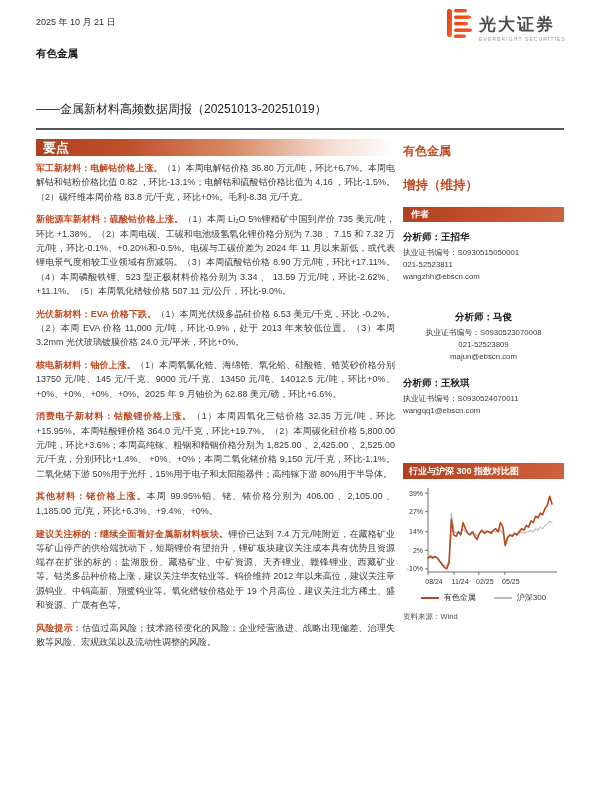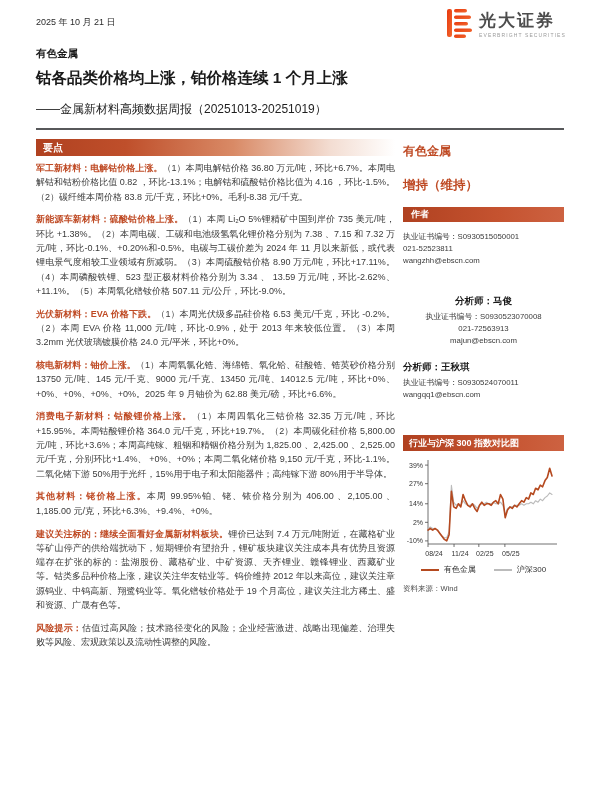--- a/index.html
+++ b/index.html
@@ -1,47 +1,47 @@
 <!DOCTYPE html>
 <html><head>
 <meta charset="utf-8">
 <style>
   * { margin:0; padding:0; box-sizing:border-box; }
   body { font-family:"Liberation Sans","DejaVu Sans",sans-serif; background:#888; }
   .page { position:relative; width:600px; height:800px; background:#ffffff; margin:0 auto; overflow:hidden; }
 
   .date { position:absolute; left:36px; top:16px; font-size:9px; color:#2b2b2b; }
 
-  .logo { position:absolute; right:34px; top:8px; display:flex; align-items:center; gap:6px; }
+  .logo { position:absolute; right:34px; top:8px; display:flex; align-items:flex-end; gap:6px; }
   .logo-text .cn { font-size:17px; font-weight:bold; color:#4d4d4d; letter-spacing:2px; line-height:1.1; }
   .logo-text .en { font-size:5px; color:#9a9a9a; letter-spacing:1.1px; margin-top:1px; }
 
   .category { position:absolute; left:36px; top:47px; font-size:10.5px; font-weight:bold; color:#1a1a1a; }
   .title { position:absolute; left:36px; top:68px; width:430px; font-size:15.5px; font-weight:bold; color:#1a1a1a; }
   .subtitle { position:absolute; left:36px; top:101px; width:460px; font-size:12px; color:#1f1f1f; }
   .rule { position:absolute; left:36px; top:128px; width:528px; height:2px; background:#57585a; }
 
   .kp-banner { position:absolute; left:36px; top:139px; width:359px; height:17px;
     background:linear-gradient(90deg,#b04120 0%,#bf4f2b 25%,#d98a66 55%,#f3ddd2 82%,#ffffff 100%);
-    color:#fff; font-size:10px; font-weight:bold; line-height:17px; padding-left:7px;font-family:Liberation Serif, serif; }
+    color:#fff; font-size:13px; font-weight:bold; line-height:17px; padding-left:7px;font-family:Liberation Serif, serif; }
 
   .left-col { position:absolute; left:36px; top:161px; width:359px; }
   .left-col p { font-size:9px; line-height:14.3px; color:#3a3a3a; text-align:justify; margin-bottom:8.5px; }
   .lead { color:#bf4a24; font-weight:bold; }
 
   .sidebar { position:absolute; left:403px; top:143px; width:161px; }
   .sb-industry { font-size:12px; font-weight:bold; color:#bf4a24; }
   .sb-rating { font-size:12.5px; font-weight:bold; color:#bf4a24; margin-top:17px; }
   .sb-banner { margin-top:13px; height:15px; line-height:15px;
     background:linear-gradient(90deg,#b04120 0%,#c55330 60%,#cd6241 100%);
     color:#fff; font-size:9px; font-weight:bold; padding-left:8px; }
   .analyst { margin-top:9px; }
   .analyst .name { font-size:9.5px; font-weight:bold; color:#1a1a1a; margin-bottom:3px; }
   .analyst .row { font-size:7.8px; color:#3a3a3a; line-height:12px; }
-  .chart-banner { margin-top:34px; height:16px; line-height:16px;
+  .chart-banner { margin-top:46px; height:16px; line-height:16px;
     background:linear-gradient(90deg,#b04120 0%,#c55330 60%,#cd6241 100%);
     color:#fff; font-size:9px; font-weight:bold; padding-left:6px; }
   .chart-wrap { margin-top:5px; }
   .legend { display:flex; justify-content:center; gap:18px; margin-top:1px; }
   .legend-item { display:flex; align-items:center; gap:5px; font-size:8px; color:#333; }
   .legend-swatch { display:inline-block; width:18px; height:2px; }
   .source { margin-top:9px; font-size:7.5px; color:#4a4a4a; }
 </style>
 </head>
 <body>
@@ -67,21 +67,20 @@
         <rect x="8" y="26.4" width="12" height="3.6" rx="1.8" fill="url(#lg)"></rect>
       </svg>
     </span>
     <span class="logo-text">
       <div class="cn">光大证券</div>
       <div class="en">EVERBRIGHT SECURITIES</div>
     </span>
   </div>
 
   <div class="category">有色金属</div>
-  <div class="title">钴各品类价格均上涨，铂价格连续 1 个月上涨</div>
   <div class="subtitle">——金属新材料高频数据周报（20251013-20251019）</div>
   <div class="rule"></div>
 
   <div class="kp-banner">要点</div>
 
   <div class="left-col">
     <p><span class="lead">军工新材料：电解钴价格上涨。</span><span>（1）本周电解钴价格 36.80 万元/吨，环比+6.7%。本周电解钴和钴粉价格比值 0.82 ，环比-13.1%；电解钴和硫酸钴价格比值为 4.16 ，环比-1.5%。（2）碳纤维本周价格 83.8 元/千克，环比+0%。毛利-8.38 元/千克。</span></p>
     <p><span class="lead">新能源车新材料：硫酸钴价格上涨。</span><span>（1）本周 Li₂O 5%锂精矿中国到岸价 735 美元/吨，环比 +1.38%。（2）本周电碳、工碳和电池级氢氧化锂价格分别为 7.38 、7.15 和 7.32 万元/吨，环比-0.1%、+0.20%和-0.5%。电碳与工碳价差为 2024 年 11 月以来新低，或代表锂电景气度相较工业领域有所减弱。（3）本周硫酸钴价格 8.90 万元/吨，环比+17.11%。（4）本周磷酸铁锂、523 型正极材料价格分别为 3.34 、 13.59 万元/吨，环比-2.62%、+11.1%。（5）本周氧化镨钕价格 507.11 元/公斤，环比-9.0%。</span></p>
     <p><span class="lead">光伏新材料：EVA 价格下跌。</span><span>（1）本周光伏级多晶硅价格 6.53 美元/千克，环比 -0.2%。（2）本周 EVA 价格 11,000 元/吨，环比-0.9%，处于 2013 年来较低位置。（3）本周 3.2mm 光伏玻璃镀膜价格 24.0 元/平米，环比+0%。</span></p>
     <p><span class="lead">核电新材料：铀价上涨。</span><span>（1）本周氧氯化锆、海绵锆、氧化铪、硅酸锆、锆英砂价格分别 13750 元/吨、145 元/千克、9000 元/千克、13450 元/吨、14012.5 元/吨，环比+0%、+0%、+0%、+0%、+0%。2025 年 9 月铀价为 62.88 美元/磅，环比+6.6%。</span></p>
@@ -91,28 +90,29 @@
     <p><span class="lead">风险提示：</span><span>估值过高风险；技术路径变化的风险；企业经营激进、战略出现偏差、治理失败等风险、宏观政策以及流动性调整的风险。</span></p>
   </div>
 
   <div class="sidebar">
     <div class="sb-industry">有色金属</div>
     <div class="sb-rating">增持（维持）</div>
 
     <div class="sb-banner">作者</div>
 
     <div class="analyst">
+      <div class="name">分析师：王招华</div>
       <div class="row">执业证书编号：S0930515050001</div>
       <div class="row">021-52523811</div>
       <div class="row">wangzhh@ebscn.com</div>
     </div>
     <div class="analyst" style="margin-top:28px;text-align:center;">
       <div class="name">分析师：马俊</div>
       <div class="row">执业证书编号：S0930523070008</div>
-      <div class="row">021-72563913</div>
+      <div class="row">021-52523809</div>
       <div class="row">majun@ebscn.com</div>
     </div>
     <div class="analyst" style="margin-top:14px;">
       <div class="name">分析师：王秋琪</div>
       <div class="row">执业证书编号：S0930524070011</div>
       <div class="row">wangqq1@ebscn.com</div>
     </div>
 
     <div class="chart-banner">行业与沪深 300 指数对比图</div>
 

